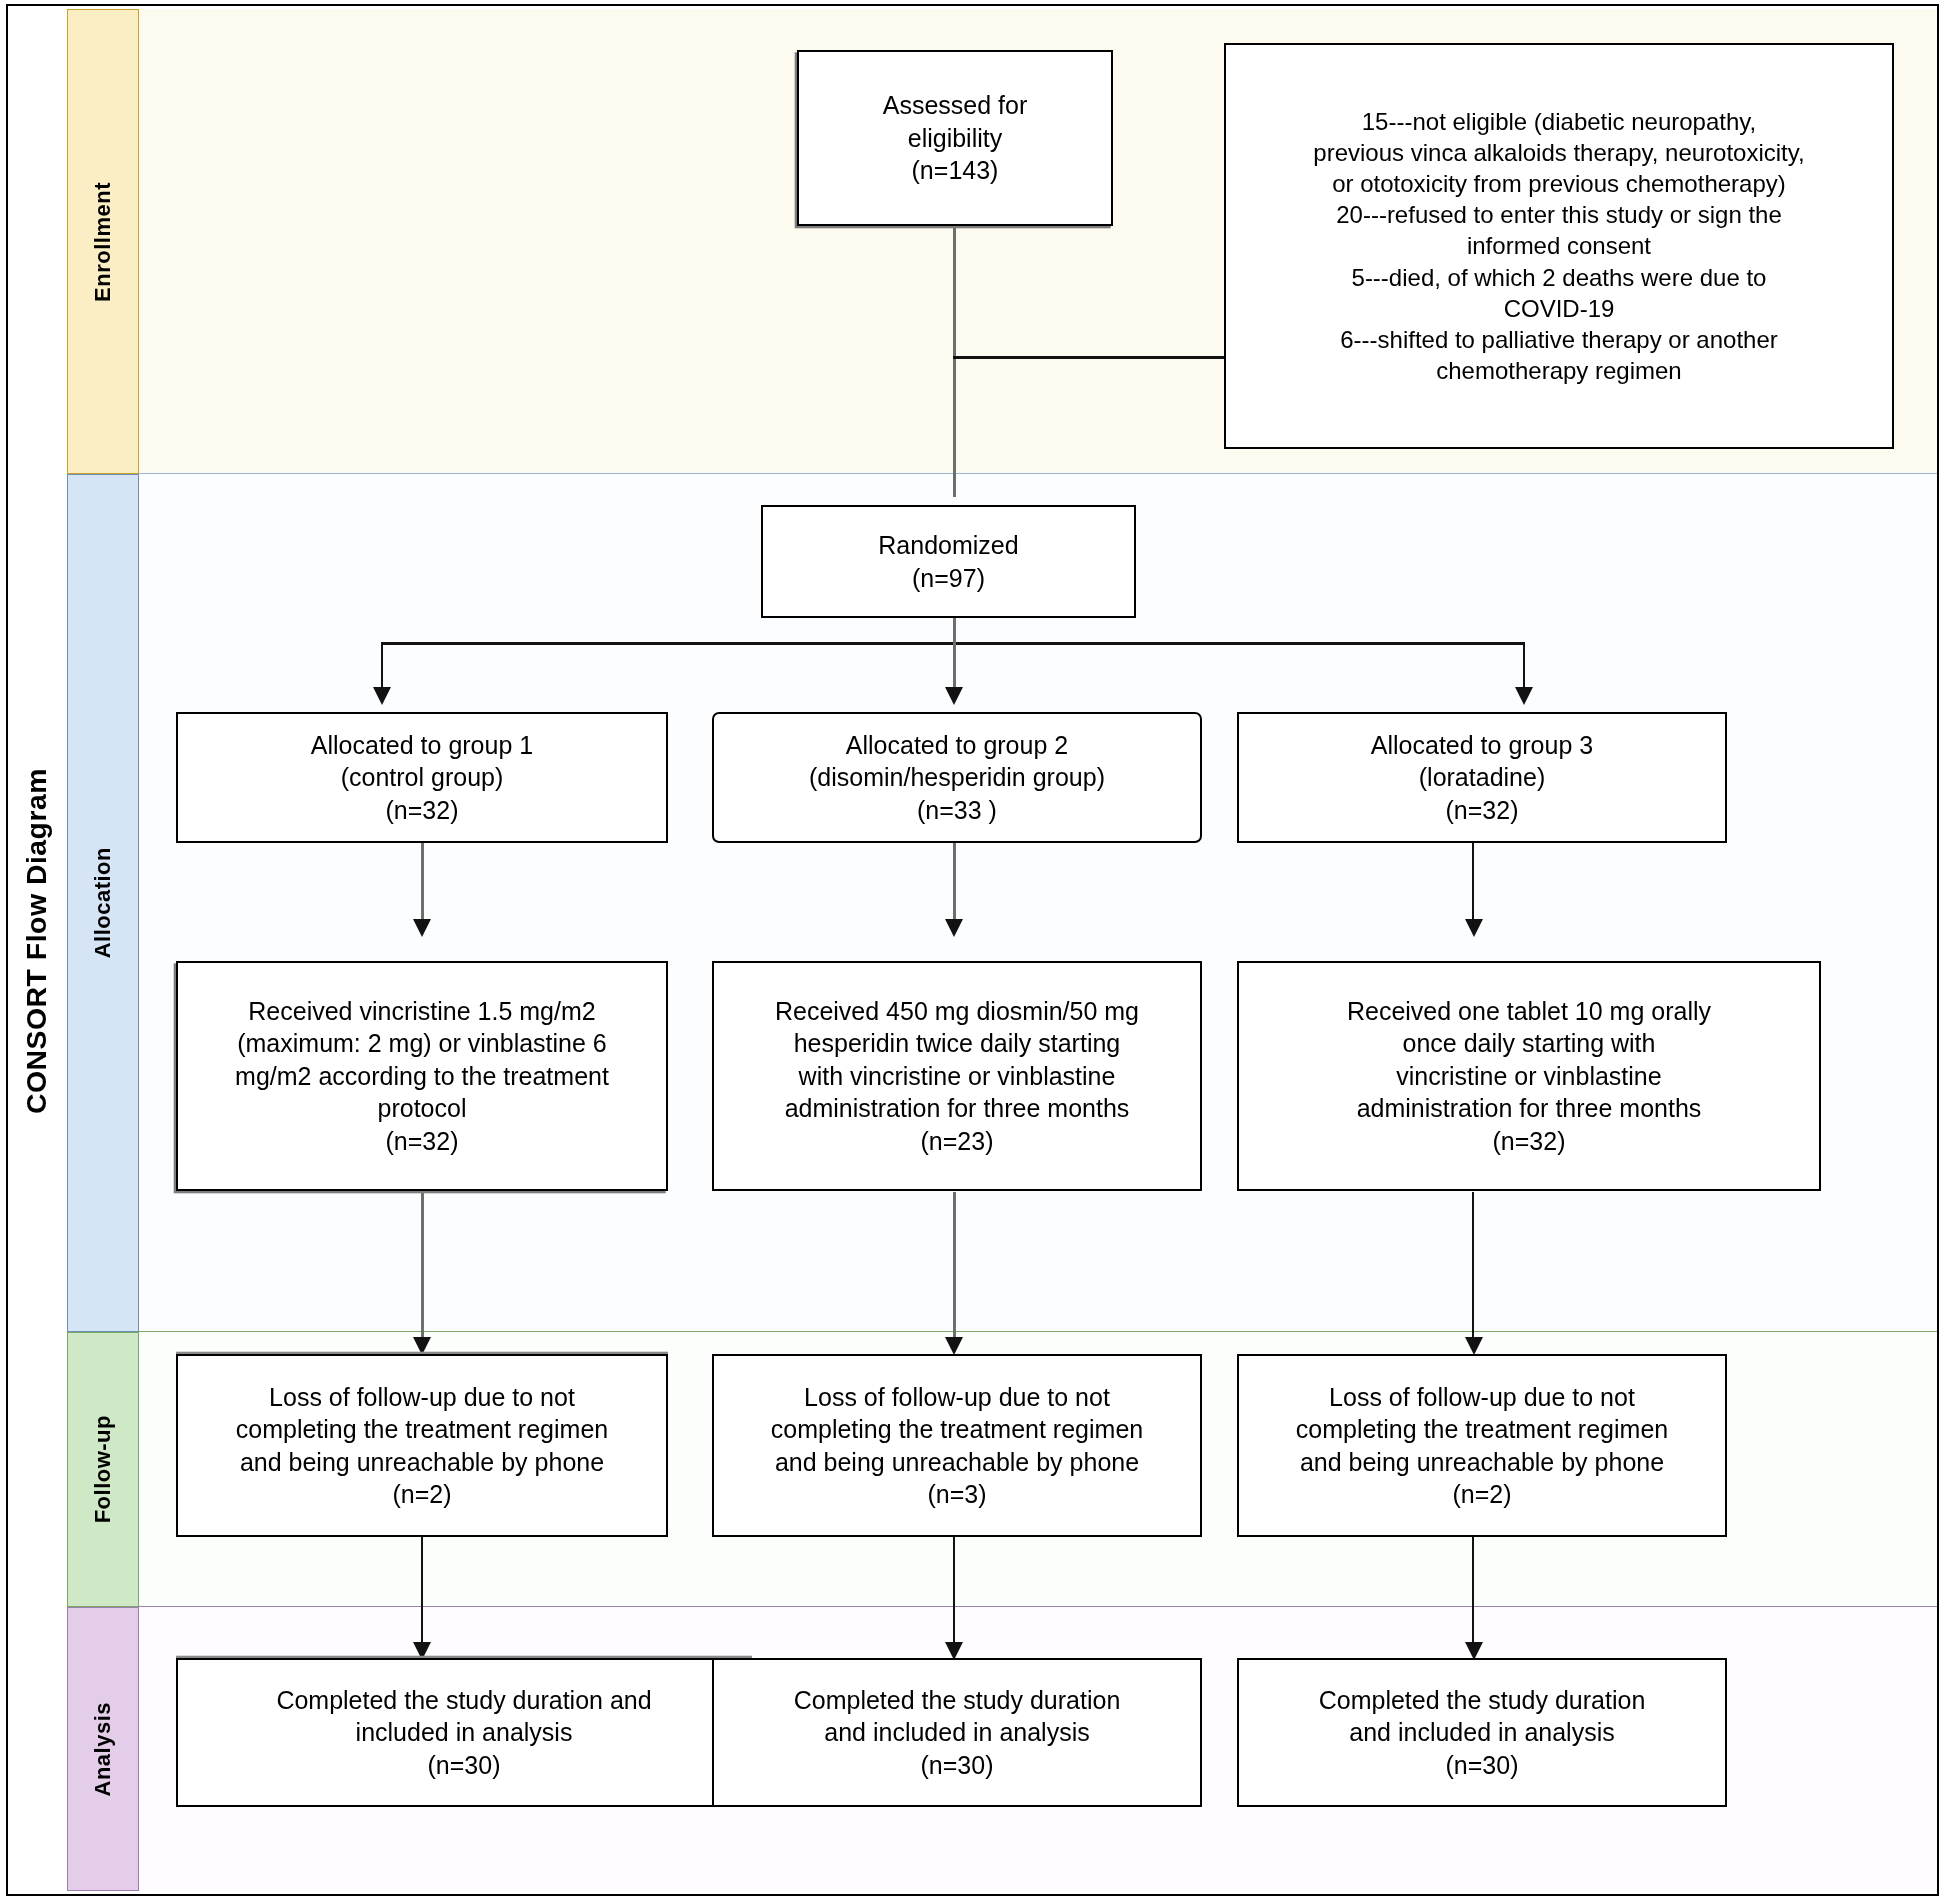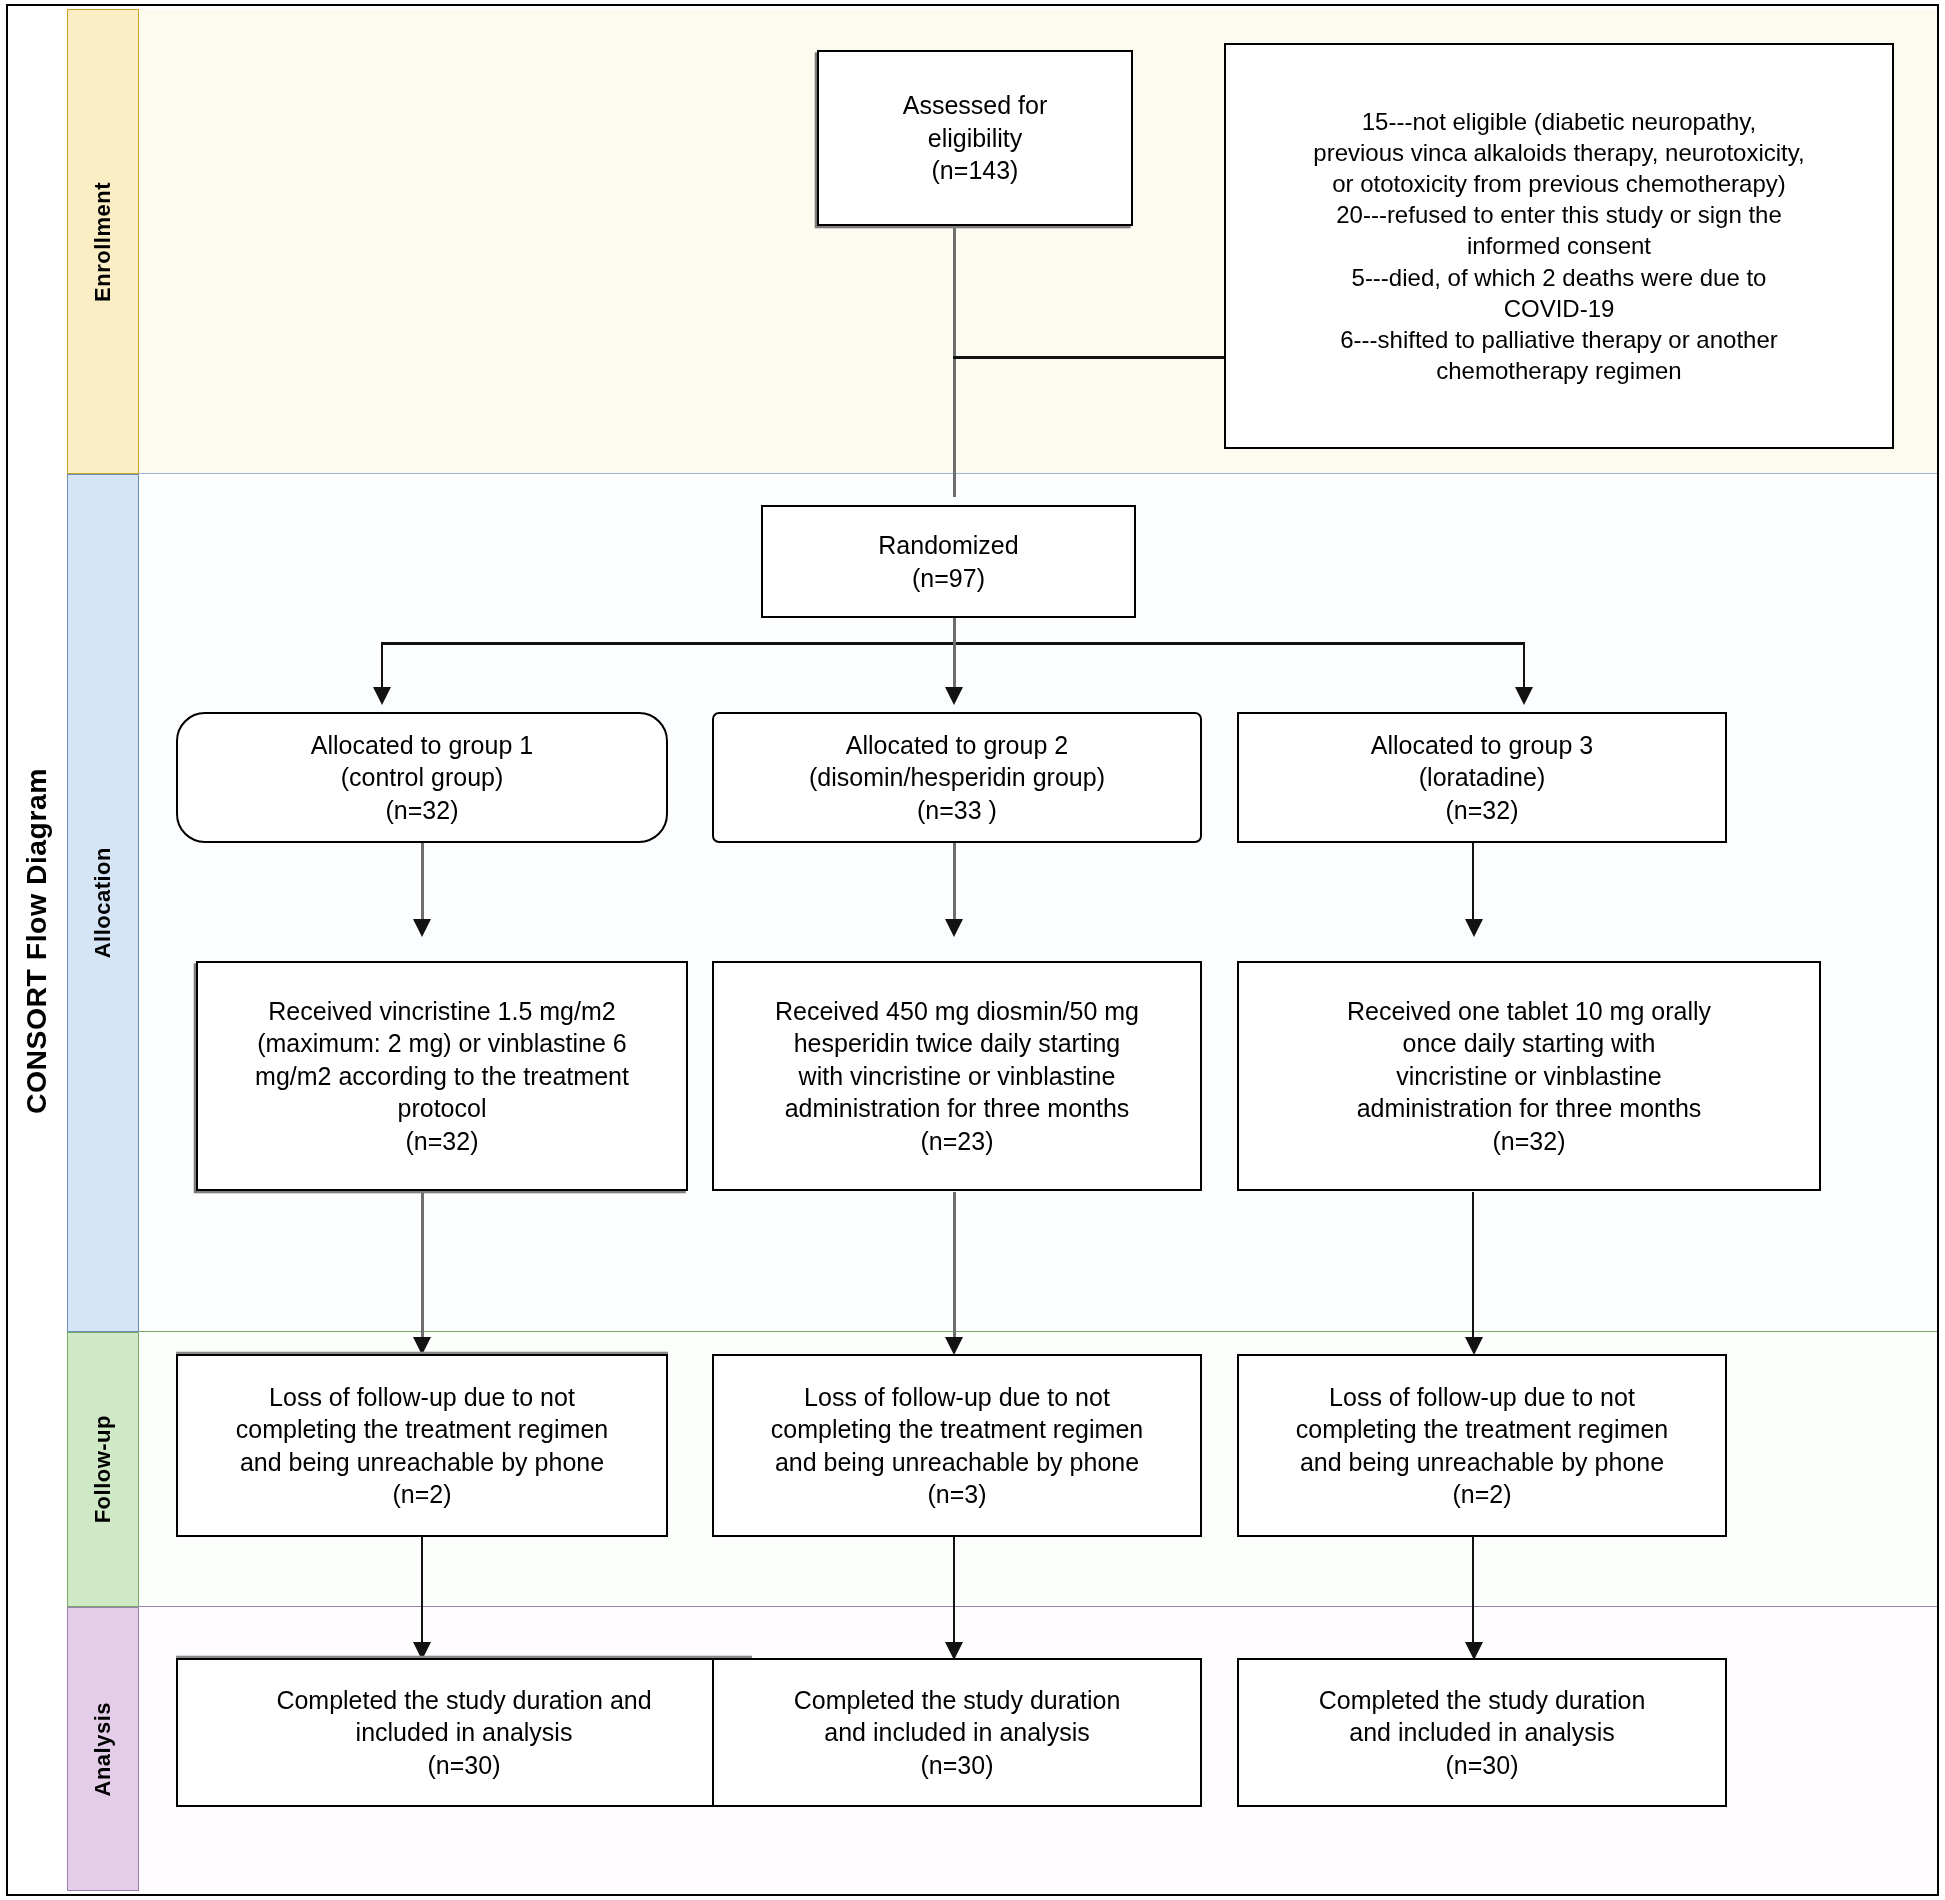--- a/index.html
+++ b/index.html
@@ -72,21 +72,21 @@
     align-items:center;
     justify-content:center;
     text-align:center;
     padding:4.5px 7.2px;
     font-size:25px;
     line-height:1.30;
     white-space:pre-line;
     z-index:6;
   }
   
-  .fbox.shade{ box-shadow: -2.3px 2.3px 0 0 #7d7d7d; margin-left: 20px; }
+  .fbox.shade{ box-shadow: -2.3px 2.3px 0 0 #7d7d7d; }
   .fbox.shade-top{ box-shadow: 0 -2.3px 0 0 #8a8a8a; }
 
   
   .vline{position:absolute;background:#6e6e6e;width:3.2px;z-index:2;}
   .vline.dark{background:#121212;}
   .hline{position:absolute;background:#121212;height:3.2px;z-index:2;}
 
   .arrow{
     position:absolute;
     width:0;height:0;
@@ -152,21 +152,21 @@
 
   <div class="vline dark" style="left:381px;top:642px;height:54px;width:2.3px;"></div>
   <div class="arrow" style="left:373px;top:687px;"></div>
 
   <div class="vline" style="left:953px;top:642px;height:54px;"></div>
   <div class="arrow" style="left:945px;top:687px;"></div>
 
   <div class="vline dark" style="left:1523px;top:642px;height:54px;width:2.3px;"></div>
   <div class="arrow" style="left:1515px;top:687px;"></div>
 
-  <div class="fbox" style="left:176px;top:712px;width:492px;height:131px;border-radius:29px;">Allocated to group 1
+  <div class="fbox" style="left:176px;top:712px;width:492px;height:131px;">Allocated to group 1
 (control group)
 (n=32)</div>
   <div class="fbox" style="left:712px;top:712px;width:490px;height:131px;border-radius:7px;">Allocated to group 2
 (disomin/hesperidin group)
 (n=33 )</div>
   <div class="fbox" style="left:1237px;top:712px;width:490px;height:131px;">Allocated to group 3
 (loratadine)
 (n=32)</div>
 
   <div class="vline" style="left:421px;top:843px;height:86px;"></div>

